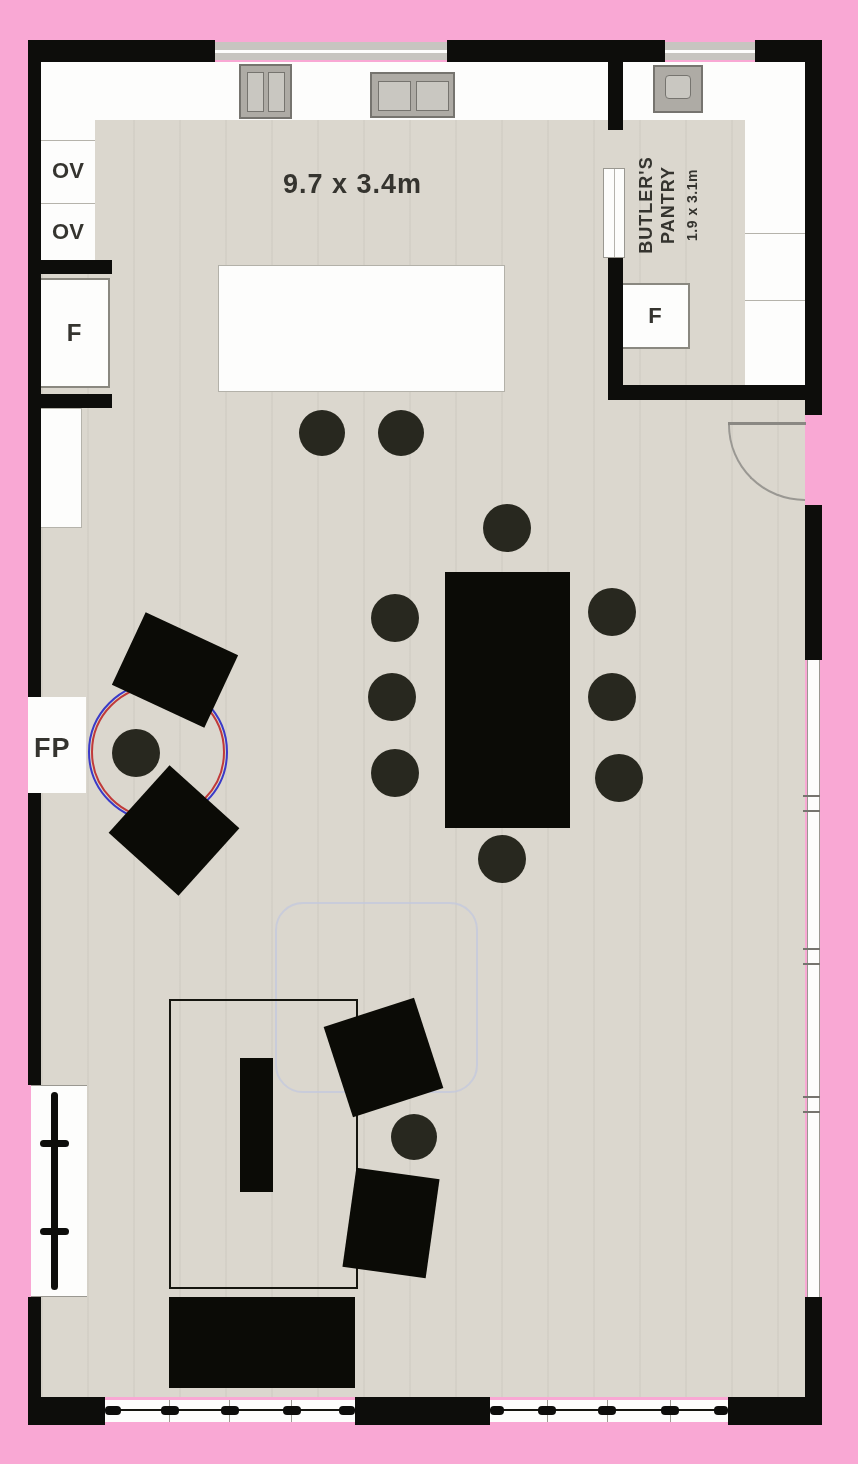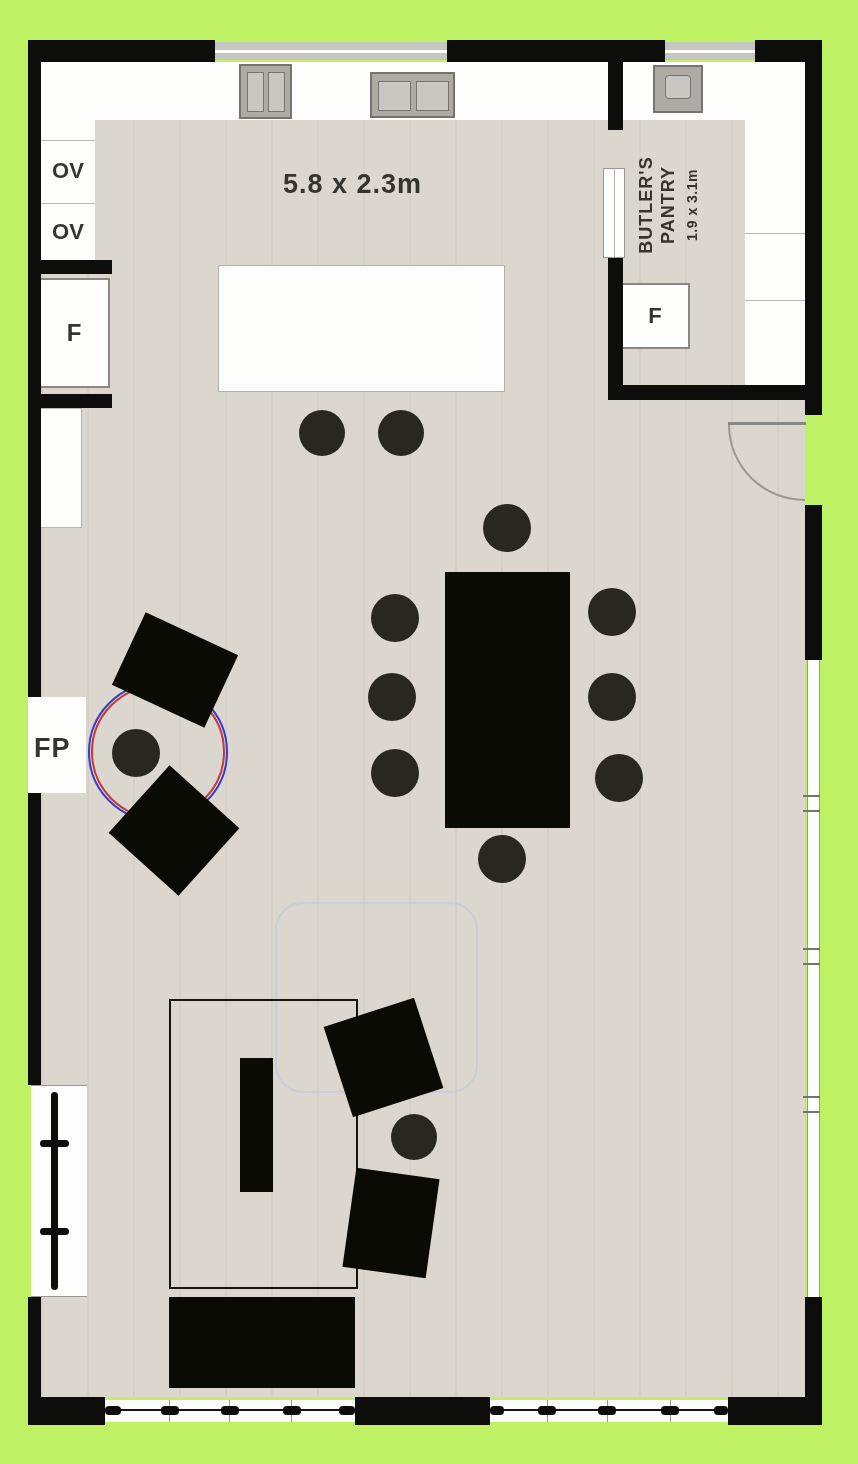--- a/index.html
+++ b/index.html
@@ -1,16 +1,16 @@
 <!DOCTYPE html>
 <html><head>
 <meta charset="utf-8">
 <style>
   html,body{margin:0;padding:0;background:#ffffff;}
-  .stage{position:relative;width:858px;height:1464px;background:#bef264;overflow:hidden;
+  .stage{position:relative;width:858px;height:1464px;background:#f9a8d4;overflow:hidden;
          font-family:"Liberation Sans", sans-serif;}
   .abs{position:absolute;}
   .wall{background:#0d0d0b;}
   .white{background:#fdfdfc;}
   .label{color:#35342f;font-weight:bold;}
   
   .floor{left:41px;top:62px;width:764px;height:1335px;background:#dbd7ce;
          background-image:repeating-linear-gradient(90deg, rgba(60,58,50,0.045) 0 2px, rgba(0,0,0,0) 2px 46px);}
   
   .counter{background:#fdfdfc;}
@@ -145,21 +145,21 @@
     <div class="abs" style="left:180px;top:0;width:1px;height:22px;background:#9b9993;"></div>
     <div class="abs tick" style="left:0px;top:6px;width:14px;height:9px;"></div>
     <div class="abs tick" style="left:48px;top:6px;width:18px;height:9px;"></div>
     <div class="abs tick" style="left:108px;top:6px;width:18px;height:9px;"></div>
     <div class="abs tick" style="left:171px;top:6px;width:18px;height:9px;"></div>
     <div class="abs tick" style="left:224px;top:6px;width:14px;height:9px;"></div>
   </div>
   <div class="abs wall" style="left:728px;top:1397px;width:94px;height:28px;"></div>
 
   <div class="abs label kitchen-title">
-    <div class="dims">5.8 x 2.3m</div>
+    <div class="dims">9.7 x 3.4m</div>
   </div>
   <div class="abs label pantry-title">
     <div class="name">BUTLER'S PANTRY</div>
     <div class="dims">1.9 x 3.1m</div>
   </div>
 
   <div class="abs dot" style="left:299px;top:410px;width:46px;height:46px;"></div>
   <div class="abs dot" style="left:378px;top:410px;width:46px;height:46px;"></div>
 
   <div class="abs blackpiece" style="left:445px;top:572px;width:125px;height:256px;"></div>

